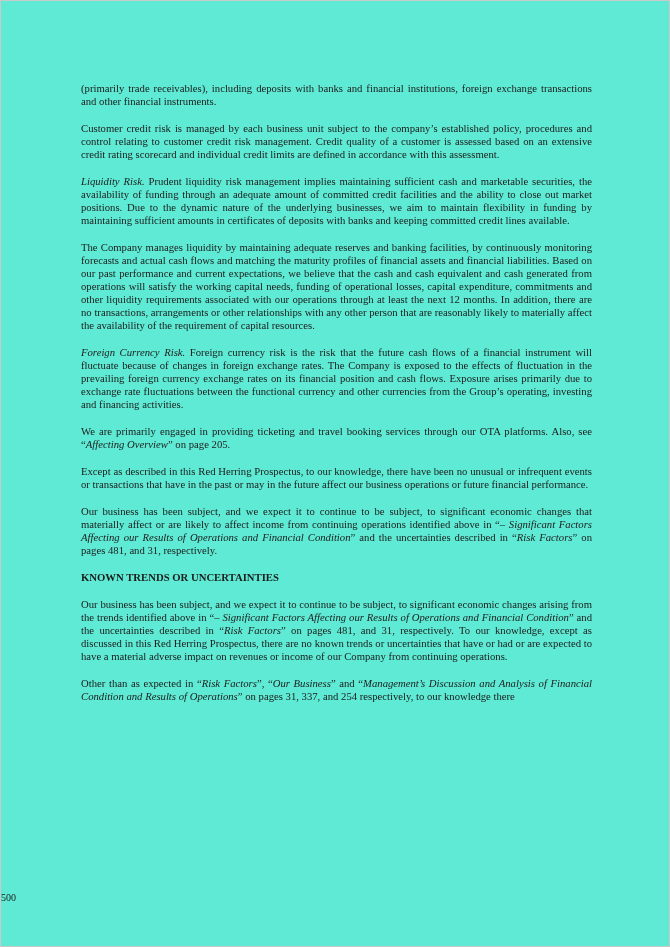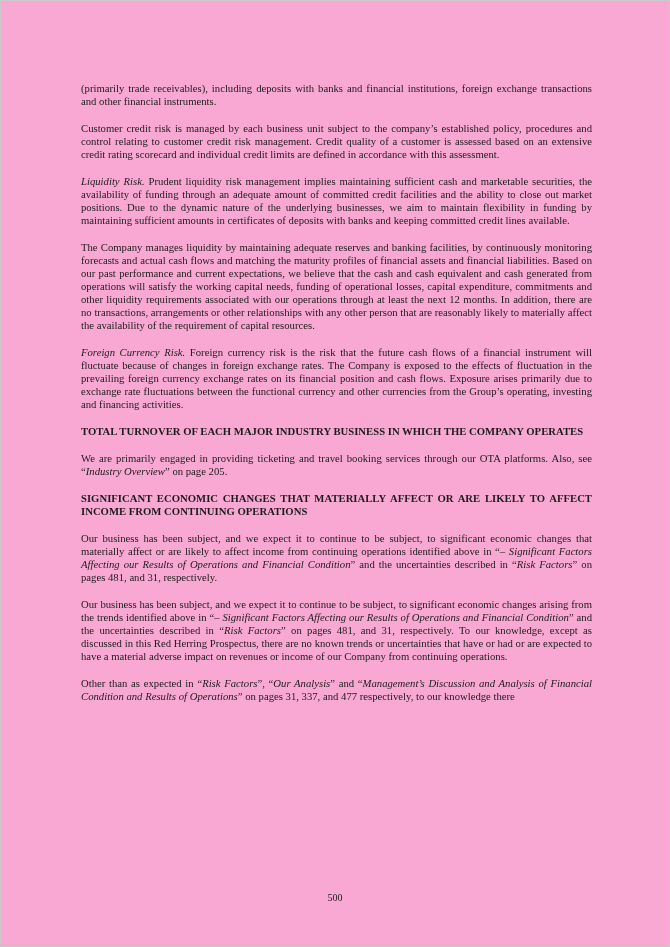--- a/index.html
+++ b/index.html
@@ -4,21 +4,21 @@
 <style>
   html, body {
     margin: 0;
     padding: 0;
     background: #ffffff;
   }
   .page {
     position: relative;
     width: 670px;
     height: 947px;
-    background: #f9a8d4;
+    background: #5eead4;
     box-sizing: border-box;
     border: 1px solid #c9c9c9;
     font-family: "Liberation Serif", serif;
     color: #1c1c1c;
     overflow: hidden;
   }
   .textblock {
     position: absolute;
     left: 80px;
     top: 81px;
@@ -35,21 +35,21 @@
   }
   .para i {
     font-style: italic;
     margin-top: 24px;
   }
   .footer {
     position: absolute;
     left: 0;
     right: 0;
     top: 891px;
-    text-align: center;
+    text-align: left;
     font-size: 10px;
     line-height: 12px;
     color: #1c1c1c;
   }
 </style>
 </head>
 <body>
 
 <div class="page">
   <div class="textblock">
@@ -57,32 +57,32 @@
     <p class="para"><span>(primarily trade receivables), including deposits with banks and financial institutions, foreign exchange transactions and other financial instruments.</span></p>
 
     <p class="para"><span>Customer credit risk is managed by each business unit subject to the company’s established policy, procedures and control relating to customer credit risk management. Credit quality of a customer is assessed based on an extensive credit rating scorecard and individual credit limits are defined in accordance with this assessment.</span></p>
 
     <p class="para"><i>Liquidity Risk.</i><span> Prudent liquidity risk management implies maintaining sufficient cash and marketable securities, the availability of funding through an adequate amount of committed credit facilities and the ability to close out market positions. Due to the dynamic nature of the underlying businesses, we aim to maintain flexibility in funding by maintaining sufficient amounts in certificates of deposits with banks and keeping committed credit lines available.</span></p>
 
     <p class="para"><span>The Company manages liquidity by maintaining adequate reserves and banking facilities, by continuously monitoring forecasts and actual cash flows and matching the maturity profiles of financial assets and financial liabilities. Based on our past performance and current expectations, we believe that the cash and cash equivalent and cash generated from operations will satisfy the working capital needs, funding of operational losses, capital expenditure, commitments and other liquidity requirements associated with our operations through at least the next 12 months. In addition, there are no transactions, arrangements or other relationships with any other person that are reasonably likely to materially affect the availability of the requirement of capital resources.</span></p>
 
     <p class="para"><i>Foreign Currency Risk.</i><span> Foreign currency risk is the risk that the future cash flows of a financial instrument will fluctuate because of changes in foreign exchange rates. The Company is exposed to the effects of fluctuation in the prevailing foreign currency exchange rates on its financial position and cash flows. Exposure arises primarily due to exchange rate fluctuations between the functional currency and other currencies from the Group’s operating, investing and financing activities.</span></p>
 
-    <p class="heading">TOTAL TURNOVER OF EACH MAJOR INDUSTRY BUSINESS IN WHICH THE COMPANY OPERATES</p>
 
-    <p class="para"><span>We are primarily engaged in providing ticketing and travel booking services through our OTA platforms. Also, see “</span><i>Industry Overview</i><span>” on page 205.</span></p>
+    <p class="para"><span>We are primarily engaged in providing ticketing and travel booking services through our OTA platforms. Also, see “</span><i>Affecting Overview</i><span>” on page 205.</span></p>
 
 
+    <p class="para"><span>Except as described in this Red Herring Prospectus, to our knowledge, there have been no unusual or infrequent events or transactions that have in the past or may in the future affect our business operations or future financial performance.</span></p>
 
-    <p class="heading">SIGNIFICANT ECONOMIC CHANGES THAT MATERIALLY AFFECT OR ARE LIKELY TO AFFECT INCOME FROM CONTINUING OPERATIONS</p>
 
     <p class="para"><span>Our business has been subject, and we expect it to continue to be subject, to significant economic changes that materially affect or are likely to affect income from continuing operations identified above in “– </span><i>Significant Factors Affecting our Results of Operations and Financial Condition</i><span>” and the uncertainties described in “</span><i>Risk Factors</i><span>” on pages 481, and 31, respectively.</span></p>
 
+    <p class="heading">KNOWN TRENDS OR UNCERTAINTIES</p>
 
     <p class="para"><span>Our business has been subject, and we expect it to continue to be subject, to significant economic changes arising from the trends identified above in “– </span><i>Significant Factors Affecting our Results of Operations and Financial Condition</i><span>” and the uncertainties described in “</span><i>Risk Factors</i><span>” on pages 481, and 31, respectively. To our knowledge, except as discussed in this Red Herring Prospectus, there are no known trends or uncertainties that have or had or are expected to have a material adverse impact on revenues or income of our Company from continuing operations.</span></p>
 
 
-    <p class="para"><span>Other than as expected in “</span><i>Risk Factors</i><span>”, “</span><i>Our Analysis</i><span>” and “</span><i>Management’s Discussion and Analysis of Financial Condition and Results of Operations</i><span>” on pages 31, 337, and 477 respectively, to our knowledge there</span></p>
+    <p class="para"><span>Other than as expected in “</span><i>Risk Factors</i><span>”, “</span><i>Our Business</i><span>” and “</span><i>Management’s Discussion and Analysis of Financial Condition and Results of Operations</i><span>” on pages 31, 337, and 254 respectively, to our knowledge there</span></p>
 
   </div>
 
   <div class="footer">500</div>
 </div>
 
 </body></html>

